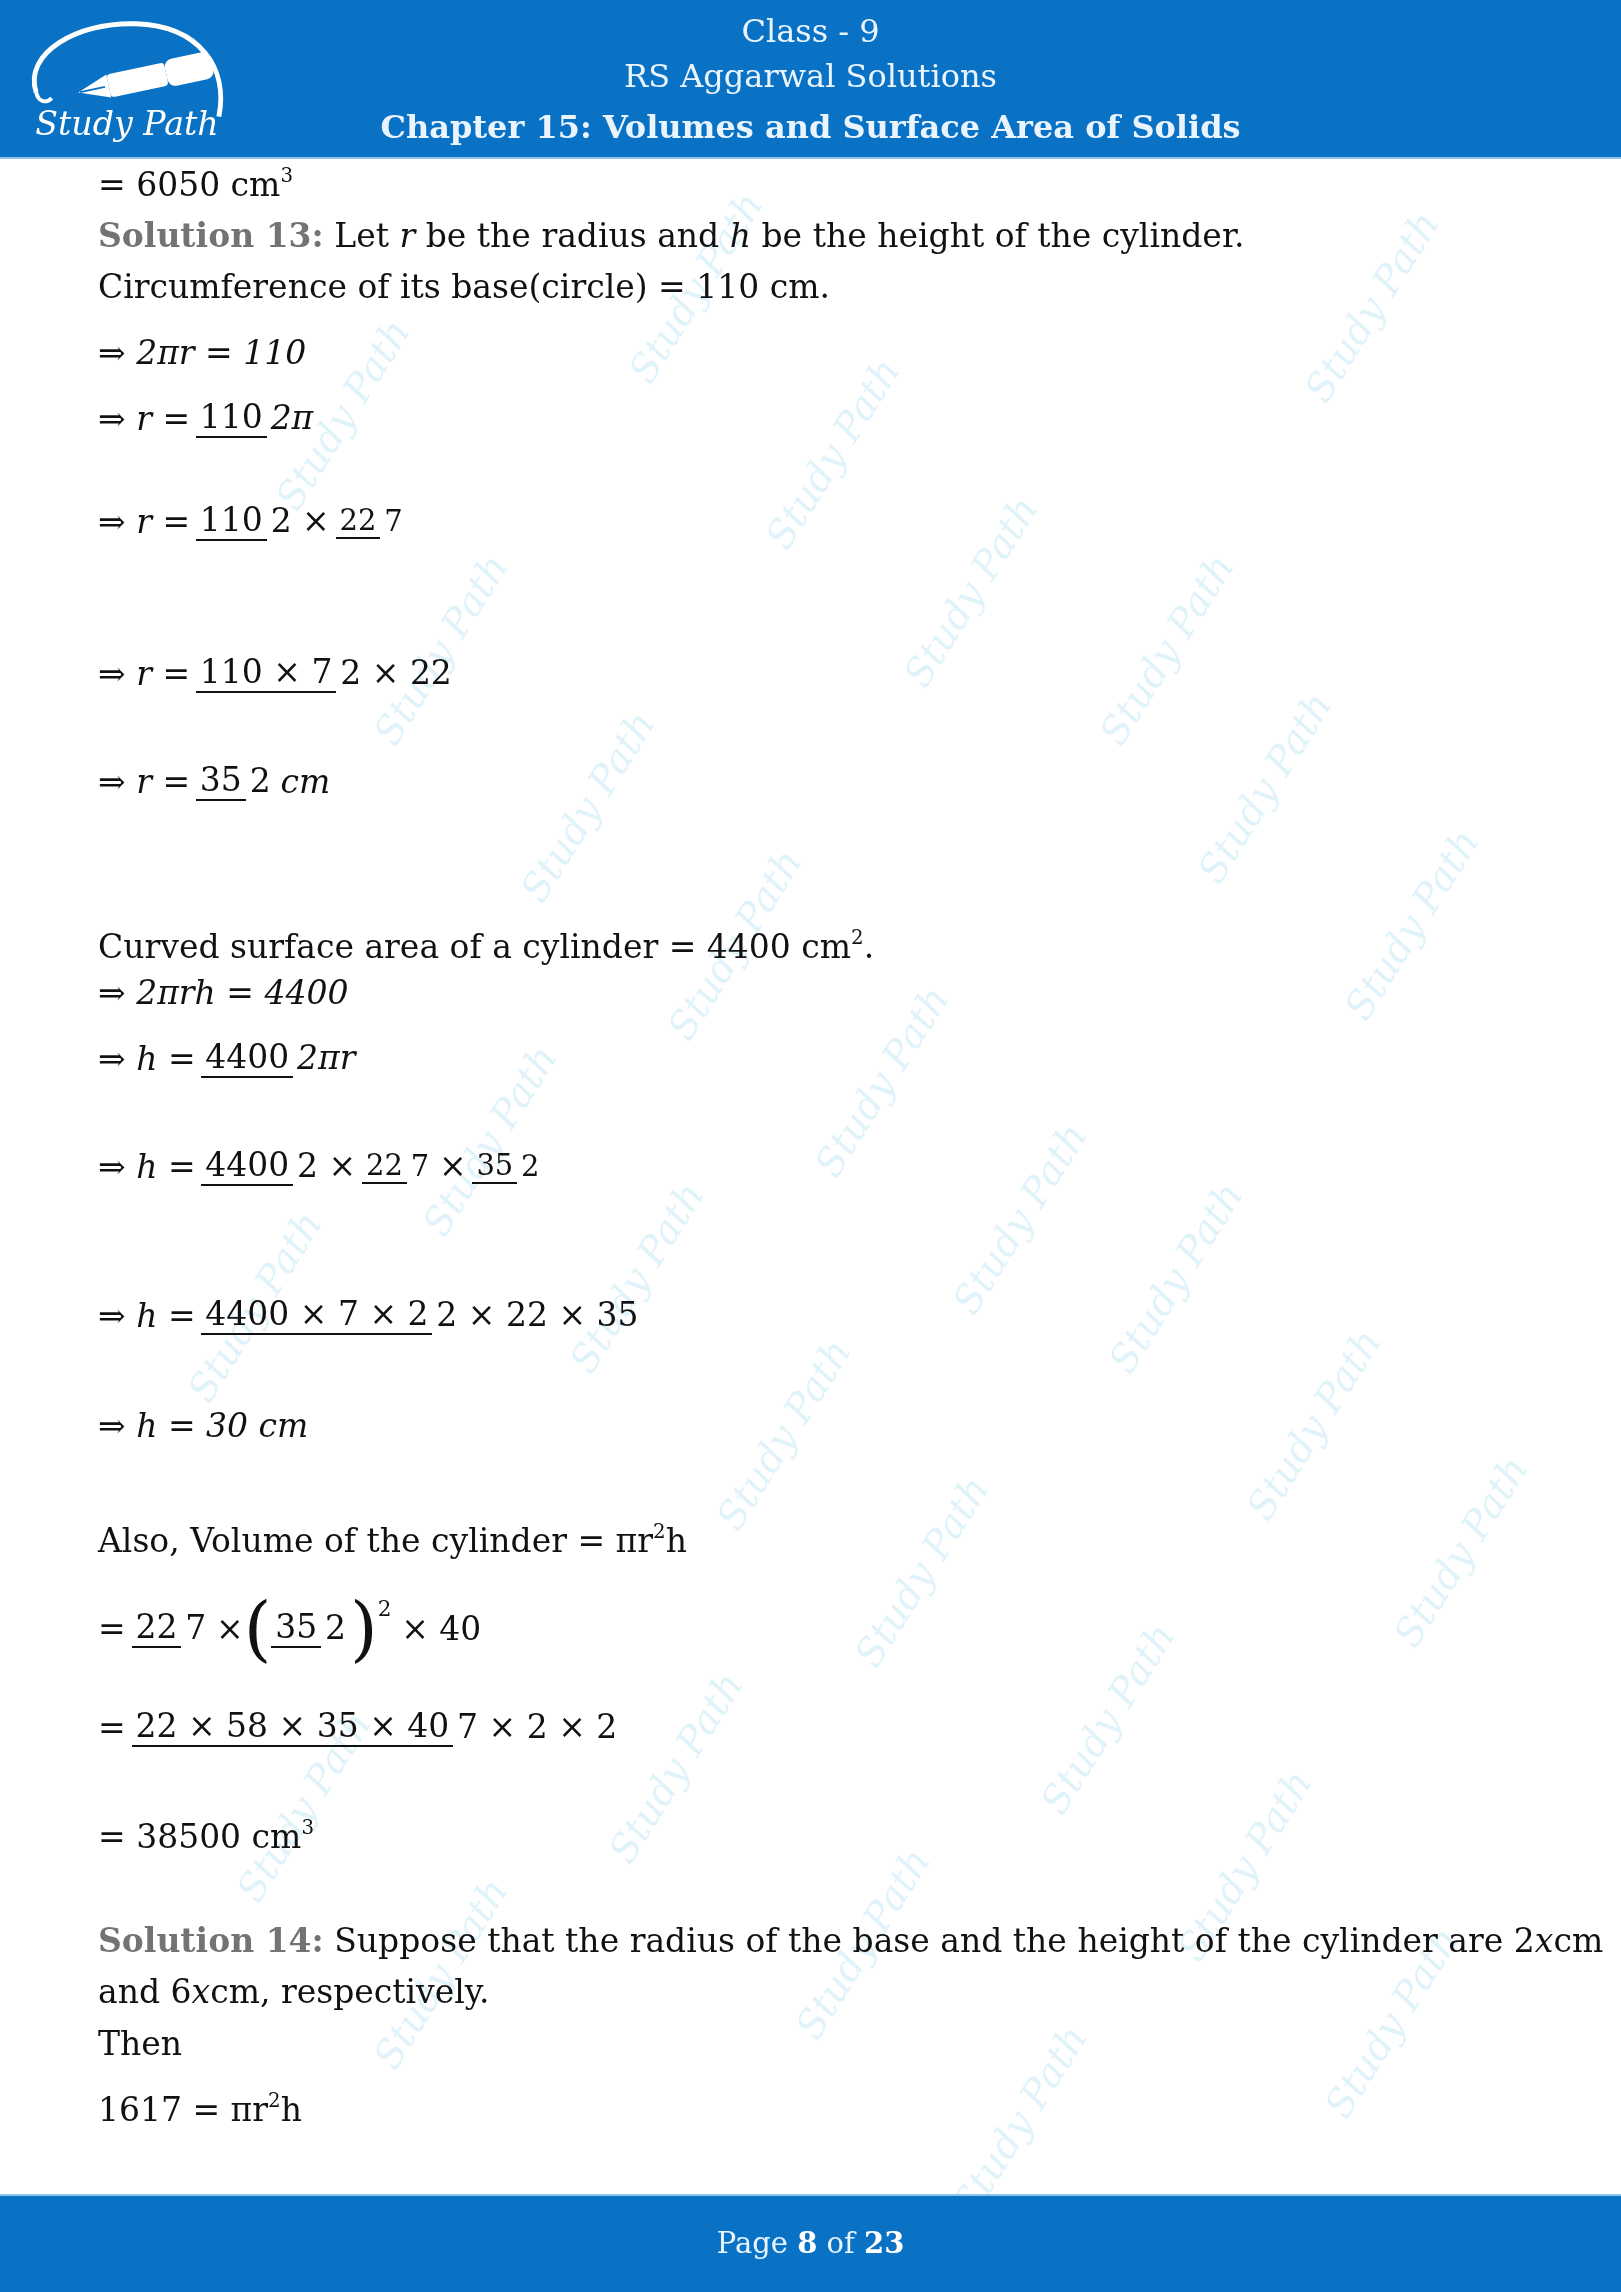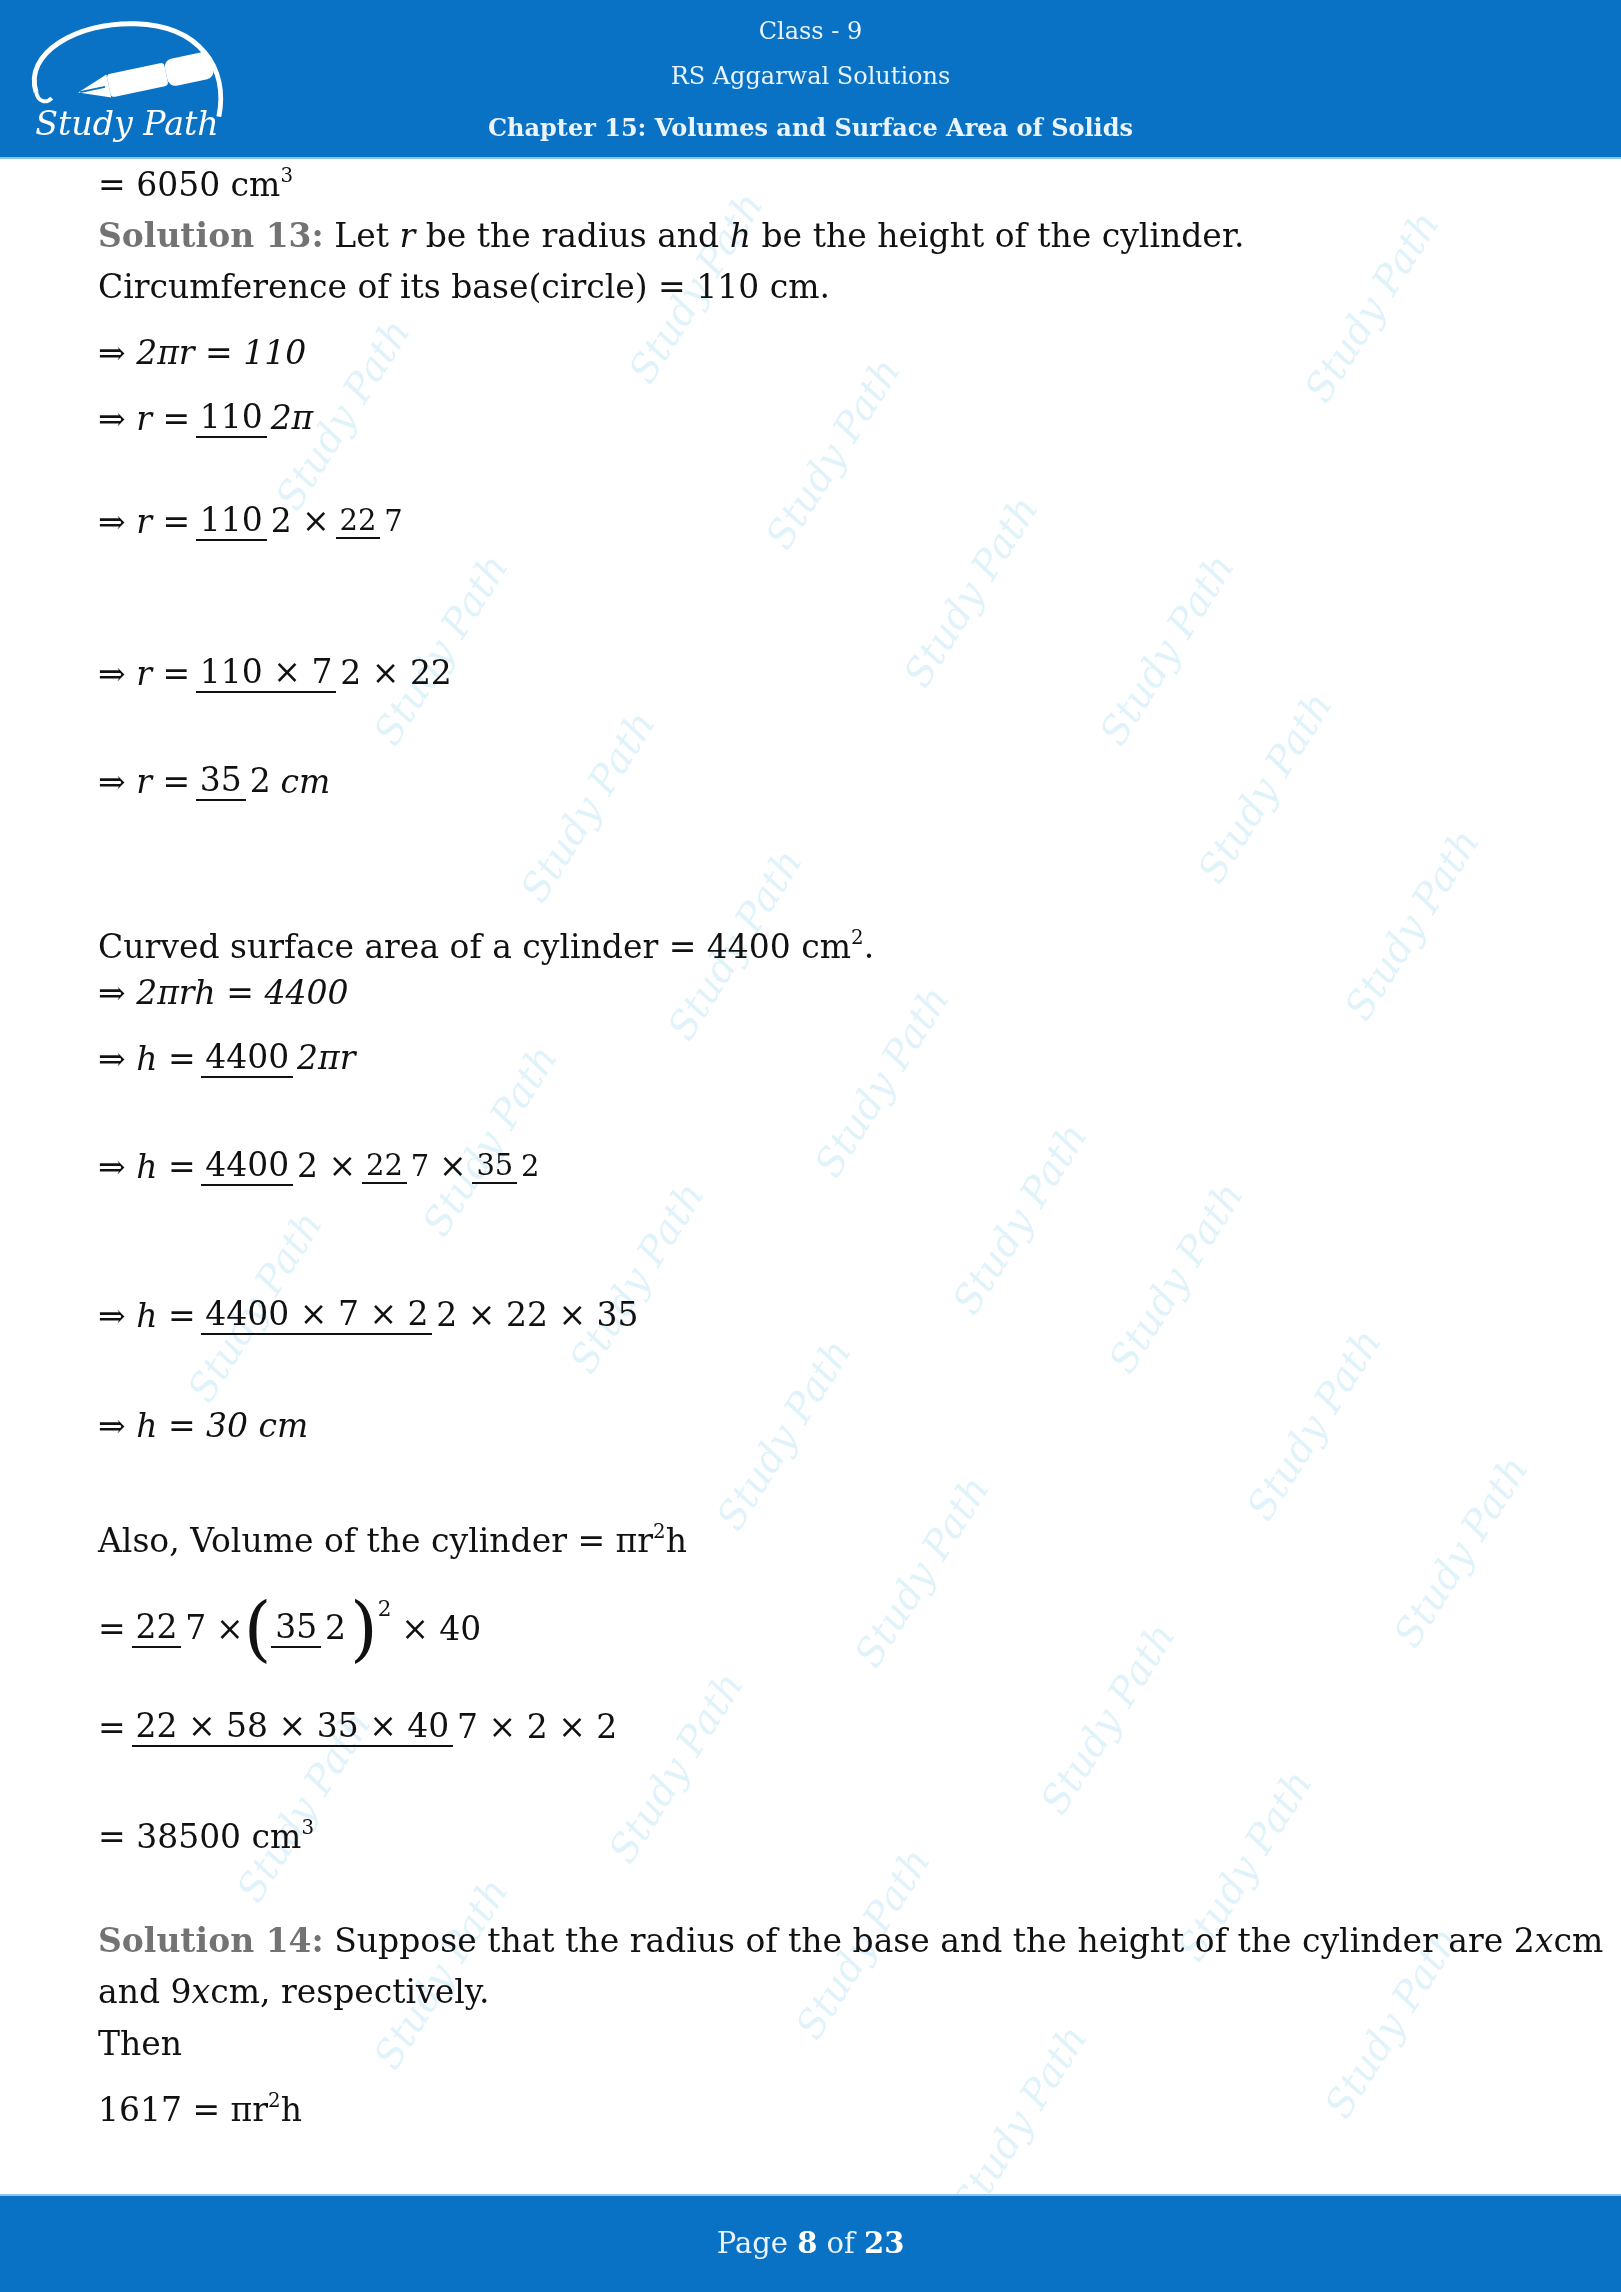--- a/index.html
+++ b/index.html
@@ -6,21 +6,21 @@
   body {
     width: 1621px; height: 2293px; position: relative; overflow: hidden;
     background: #ffffff; color: #111;
     font-family: "DejaVu Serif", "Liberation Serif", serif;
   }
   .header {
     position: absolute; left: 0; top: 0; width: 1621px; height: 157px;
     background: #0a72c4; color: #eaf4ff; text-align: center;
     border-bottom: 2px solid #8cc4ec;
   }
-  .header .line { position: absolute; left: 0; right: 0; font-size: 24px; line-height: 39px; }
+  .header .line { position: absolute; left: 0; right: 0; font-size: 32px; line-height: 39px; }
   .header .l1 { top: 11.8px; }
   .header .l2 { top: 57px; }
   .header .l3 { top: 108px; font-weight: bold; }
   .logo { position: absolute; left: 17.6px; top: 13.7px; width: 218px; height: 129px; }
   .footer {
     position: absolute; left: 0; top: 2194px; width: 1621px; height: 99px;
     background: #0a72c4; border-top: 2.9px solid #8cc4ec; color: #eaf4ff;
     text-align: center; font-size: 29px; line-height: 94px;
   }
   .footer .num { color: #ffffff; font-weight: bold; }
@@ -234,21 +234,21 @@
 
   <div class="row" style="top:1658px">
     <span>= 38500 cm</span><sup>3</sup>
   </div>
 
   <div class="row" style="top:1762px">
     <span class="green">Solution 14:</span><span> Suppose that the radius of the base and the height of the cylinder are 2</span><span class="it">x</span><span>cm</span>
   </div>
 
   <div class="row" style="top:1813px">
-    <span>and 9</span><span class="it">x</span><span>cm, respectively.</span>
+    <span>and 6</span><span class="it">x</span><span>cm, respectively.</span>
   </div>
 
   <div class="row" style="top:1865px">Then</div>
 
   <div class="row" style="top:1931px">
     <span>1617 = πr</span><sup>2</sup><span>h</span>
   </div>
 </div>
 
 <div class="footer">

